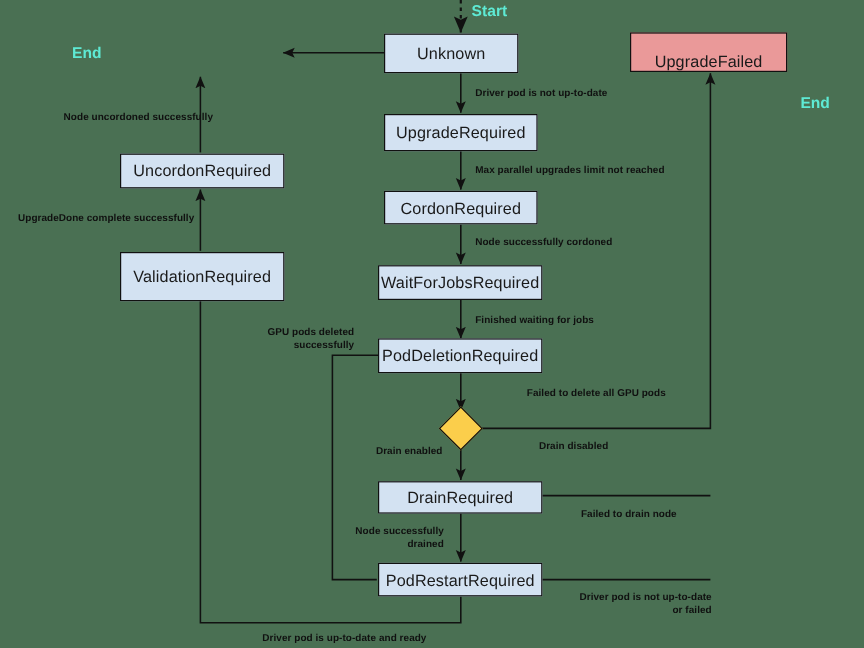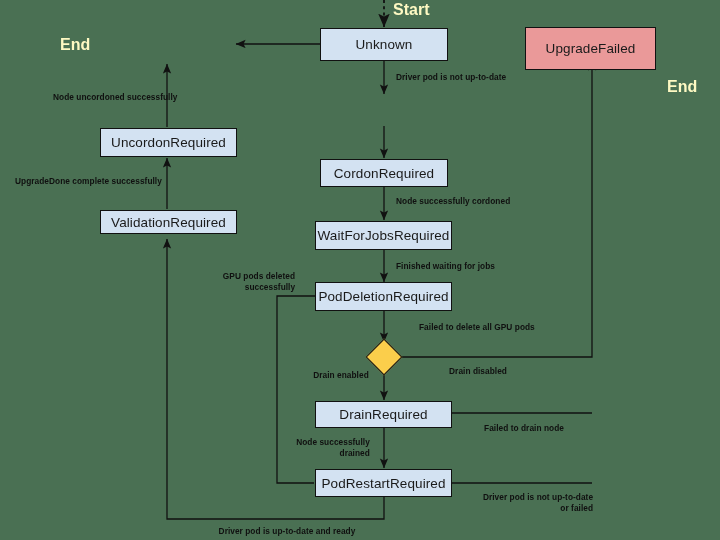--- a/index.html
+++ b/index.html
@@ -47,23 +47,23 @@
     font-size: 8.3px;
     font-weight: bold;
     color: #101010;
     white-space: pre;
     line-height: 1.28;
     letter-spacing: 0.05px;
   }
   .edge-label.center { text-align: right; transform: translateX(-50%); }
   .terminal-label {
     position: absolute;
-    font-size: 16px;
+    font-size: 13px;
     font-weight: bold;
-    color: #fef9c3;
+    color: #5eead4;
     white-space: nowrap;
   }
 </style>
 </head>
 <body>
 
 <div id="canvas">
 
   <svg id="wires" viewBox="0 0 720 540" xmlns="http://www.w3.org/2000/svg">
     <defs>
@@ -99,38 +99,41 @@
     <path d="M315,296 L277,296 L277,483 L314,483" stroke="#111111" stroke-width="1.3" fill="none"></path>
 
     <path d="M384,497 L384,519 L167,519 L167,239" stroke="#111111" stroke-width="1.3" fill="none" marker-end="url(#ah)"></path>
 
     <path d="M167,209 L167,158" stroke="#111111" stroke-width="1.3" fill="none" marker-end="url(#ah)"></path>
 
     <path d="M167,127 L167,64" stroke="#111111" stroke-width="1.3" fill="none" marker-end="url(#ah)"></path>
   </svg>
 
 
-  <div class="node state" style="left:320px;top:28px;width:128px;height:33px;">
+  <div class="node state" style="left:320px;top:28px;width:112px;height:33px;">
     <span>Unknown</span>
   </div>
 
-  <div class="node failure" style="left:525px;top:27px;width:131px;height:43px;">
+  <div class="node failure" style="left:525px;top:27px;width:131px;height:33px;align-items:flex-end;">
     <span>UpgradeFailed</span>
   </div>
 
+  <div class="node state" style="left:320px;top:95px;width:128px;height:31px;">
+    <span>UpgradeRequired</span>
+  </div>
 
   <div class="node state" style="left:100px;top:128px;width:137px;height:29px;">
     <span>UncordonRequired</span>
   </div>
 
   <div class="node state" style="left:320px;top:159px;width:128px;height:28px;">
     <span>CordonRequired</span>
   </div>
 
-  <div class="node state" style="left:100px;top:210px;width:137px;height:24px;">
+  <div class="node state" style="left:100px;top:210px;width:137px;height:41px;">
     <span>ValidationRequired</span>
   </div>
 
   <div class="node state" style="left:315px;top:221px;width:137px;height:29px;">
     <span>WaitForJobsRequired</span>
   </div>
 
   <div class="node state" style="left:315px;top:282px;width:137px;height:29px;">
     <span>PodDeletionRequired</span>
   </div>
@@ -144,26 +147,27 @@
   <div class="node state" style="left:315px;top:469px;width:137px;height:28px;">
     <span>PodRestartRequired</span>
   </div>
 
   <div class="terminal-label" style="left:393px;top:1px;">Start</div>
   <div class="terminal-label" style="left:60px;top:36px;">End</div>
   <div class="terminal-label" style="left:667px;top:78px;">End</div>
 
   <div class="edge-label" style="left:396px;top:72px;">Driver pod is not up-to-date</div>
 
+  <div class="edge-label" style="left:396px;top:136px;">Max parallel upgrades limit not reached</div>
 
   <div class="edge-label" style="left:396px;top:196px;">Node successfully cordoned</div>
 
   <div class="edge-label" style="left:396px;top:261px;">Finished waiting for jobs</div>
 
-  <div class="edge-label" style="left:376px;top:322px;padding-left:43px;">Failed to delete all GPU pods</div>
+  <div class="edge-label" style="left:396px;top:322px;padding-left:43px;">Failed to delete all GPU pods</div>
 
   <div class="edge-label center" style="left:341px;top:370px;">Drain enabled</div>
 
   <div class="edge-label center" style="left:478px;top:366px;">Drain disabled</div>
 
   <div class="edge-label center" style="left:333px;top:437px;">Node successfully
 drained</div>
 
   <div class="edge-label center" style="left:524px;top:423px;">Failed to drain node</div>
 

